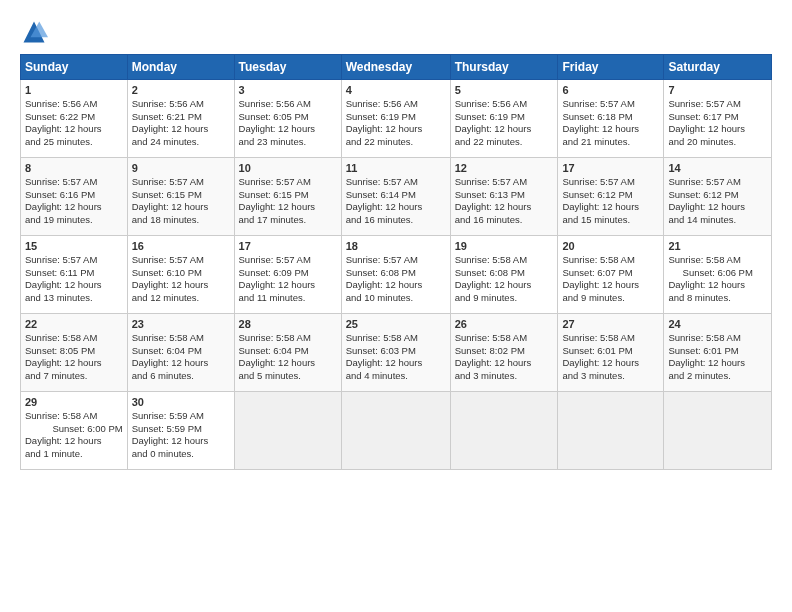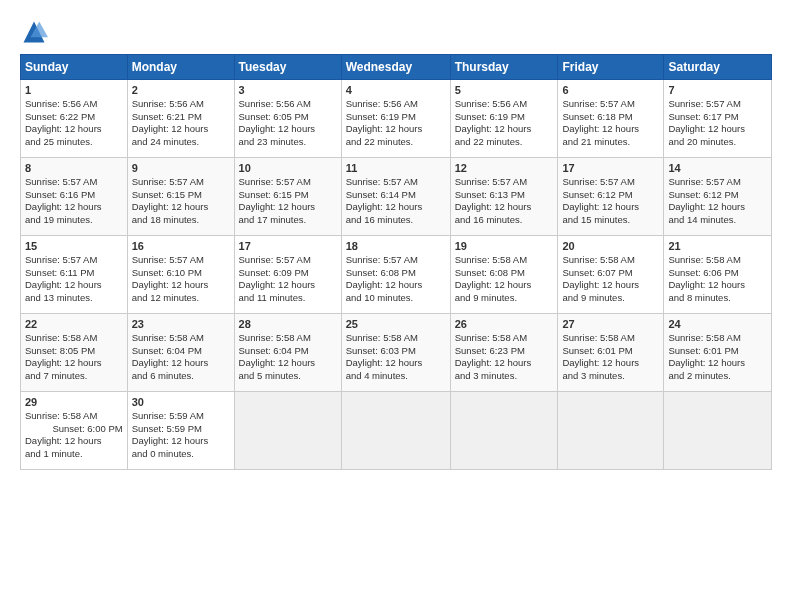--- a/index.html
+++ b/index.html
@@ -271,21 +271,21 @@
           <td>
             <span class="day-num">20</span>
             <span style="display: block;">Sunrise: 5:58 AM</span>
             <span style="display: block;">Sunset: 6:07 PM</span>
             <span style="display: block;">Daylight: 12 hours</span>
             <span style="display: block;">and 9 minutes.</span>
           </td>
           <td>
             <span class="day-num">21</span>
             <span style="display: block;">Sunrise: 5:58 AM</span>
-            <span style="display: block;">Sunset: 6:06 PM</span>
+            <span style="display: block; text-align: center;">Sunset: 6:06 PM</span>
             <span style="display: block;">Daylight: 12 hours</span>
             <span style="display: block;">and 8 minutes.</span>
           </td>
         </tr>
         <tr>
           <td>
             <span class="day-num">22</span>
             <span style="display: block;">Sunrise: 5:58 AM</span>
             <span style="display: block;">Sunset: 8:05 PM</span>
             <span style="display: block;">Daylight: 12 hours</span>
@@ -308,21 +308,21 @@
           <td>
             <span class="day-num">25</span>
             <span style="display: block;">Sunrise: 5:58 AM</span>
             <span style="display: block;">Sunset: 6:03 PM</span>
             <span style="display: block;">Daylight: 12 hours</span>
             <span style="display: block;">and 4 minutes.</span>
           </td>
           <td>
             <span class="day-num">26</span>
             <span style="display: block;">Sunrise: 5:58 AM</span>
-            <span style="display: block;">Sunset: 6:23 PM</span>
+            <span style="display: block;">Sunset: 8:02 PM</span>
             <span style="display: block;">Daylight: 12 hours</span>
             <span style="display: block;">and 3 minutes.</span>
           </td>
           <td>
             <span class="day-num">27</span>
             <span style="display: block;">Sunrise: 5:58 AM</span>
             <span style="display: block;">Sunset: 6:01 PM</span>
             <span style="display: block;">Daylight: 12 hours</span>
             <span style="display: block;">and 3 minutes.</span>
           </td>

